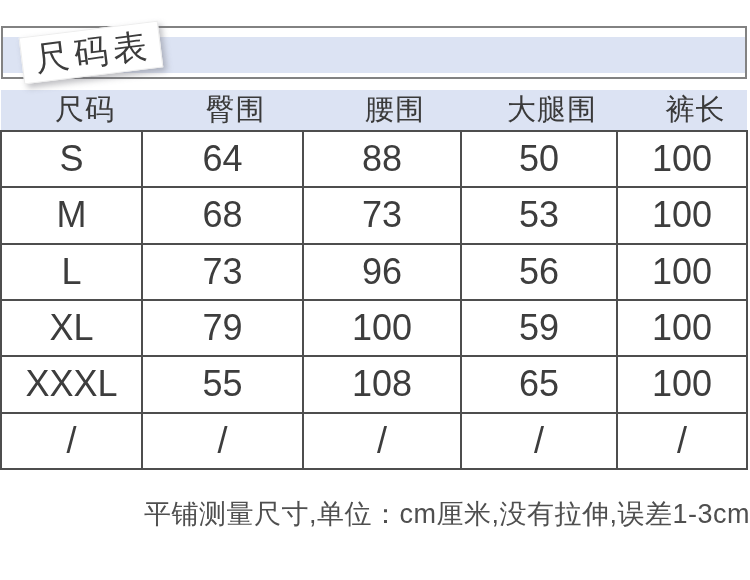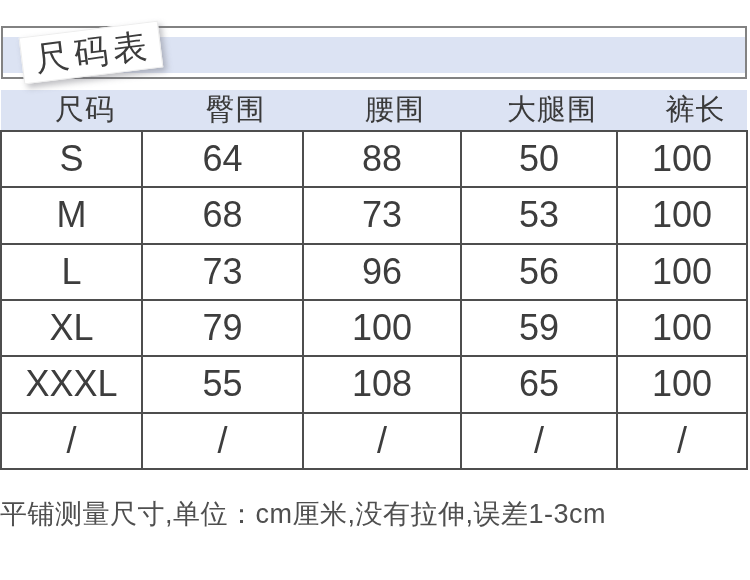--- a/index.html
+++ b/index.html
@@ -51,21 +51,21 @@
     border-collapse:collapse;table-layout:fixed;
   }
   .stable td{
     border:2px solid var(--grid-line);
     text-align:center;vertical-align:middle;
     font-size:36px;color:var(--cell-text);padding:0;
   }
   
   .footer{
     position:absolute;left:0;top:496px;width:750px;
-    text-align:left;font-size:27px;color:var(--footer-text);letter-spacing:0.5px;
+    text-align:right;font-size:27px;color:var(--footer-text);letter-spacing:0.5px;
     white-space:nowrap;
   }
 </style>
 </head>
 <body>
 
 <div class="stage">
 
   <div class="banner-box">
     <div class="band"></div>

